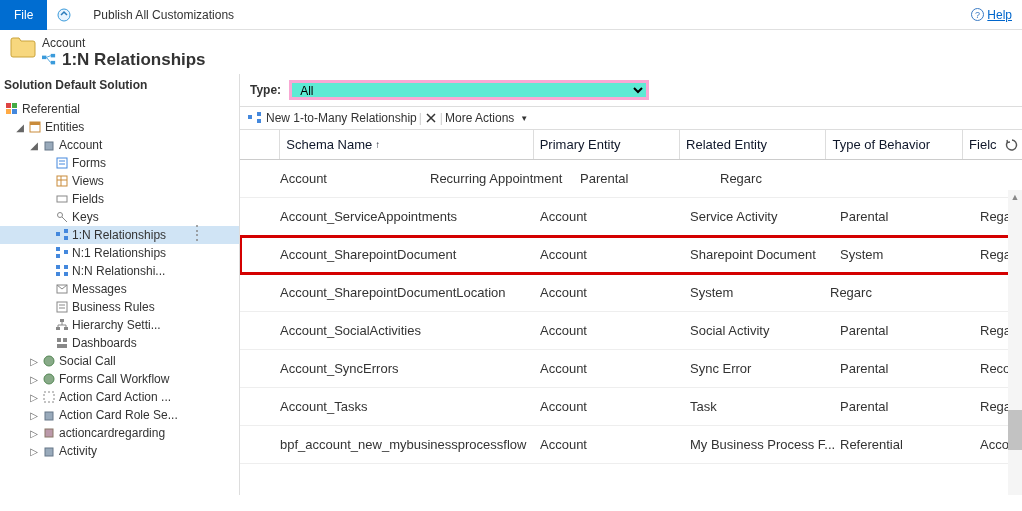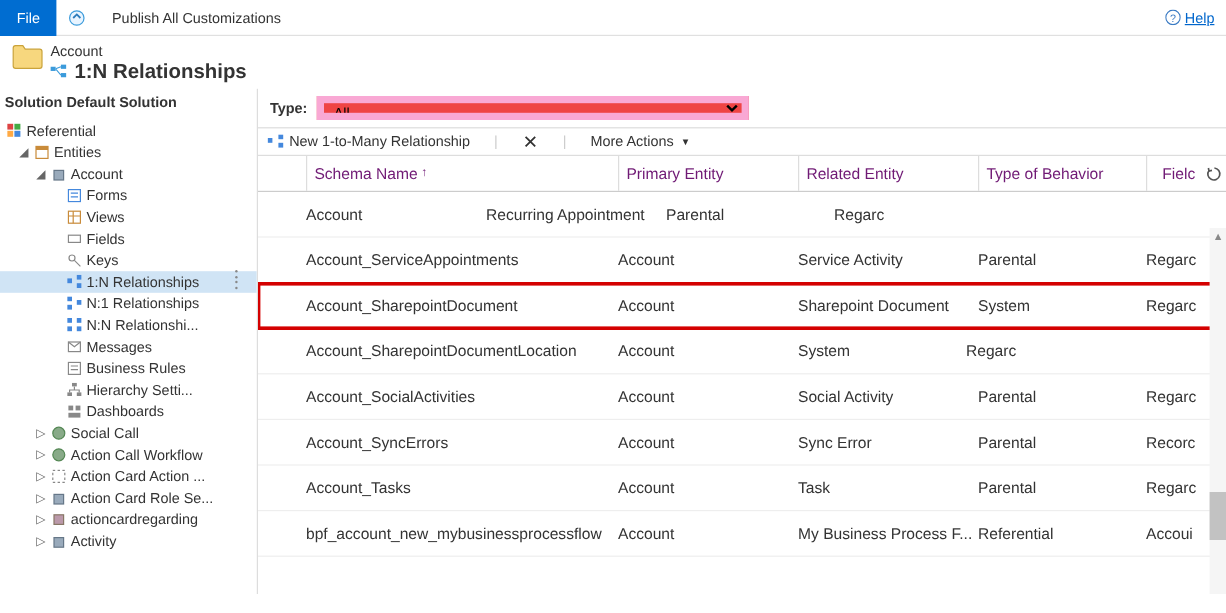--- a/index.html
+++ b/index.html
@@ -56,21 +56,21 @@
     gap: 6px;
   }
   .folder-icon-lg { font-size: 22px; }
   .entity-label { font-size: 12px; color: #333; }
   .entity-title { font-size: 17px; font-weight: bold; display: flex; align-items: center; gap: 6px; }
   .main {
     display: flex;
     height: calc(100% - 90px);
   }
   .sidebar {
-    width: 215px;
+    width: 240px;
     border-right: 1px solid #ddd;
     overflow: hidden;
     position: relative;
   }
   .sidebar-title {
     padding: 4px 4px;
     font-weight: bold;
     font-size: 12px;
   }
   .tree {
@@ -107,46 +107,46 @@
   .filter-row {
     padding: 6px 10px;
     display: flex;
     align-items: center;
     gap: 8px;
   }
   .filter-row label { font-weight: bold; }
   .filter-select {
     width: 360px;
     height: 20px;
-    border: 6px solid #f9a8d4;
-    background: #ef4444;
+    border: 3px solid #f9a8d4;
+    background: #5eead4;
     font-size: 12px;
     padding: 0 4px;
   }
   .toolbar {
     border-top: 1px solid #ddd;
     border-bottom: 1px solid #ddd;
     padding: 4px 8px;
     display: flex;
     align-items: center;
-    gap: 20px;
+    gap: 2px;
     font-size: 12px;
   }
   .toolbar-btn { display: flex; align-items: center; gap: 4px; cursor: pointer; }
   .toolbar-sep { color: #ccc; }
   .grid {
     flex: 1;
     overflow: hidden;
     position: relative;
   }
   .grid-header {
     display: flex;
     border-bottom: 1px solid #ccc;
     font-size: 13px;
-    color: #701a75;
+    color: #0f172a;
     height: 30px;
     align-items: center;
   }
   .grid-header .col { padding: 0 6px; border-left: 1px solid #ddd; height: 100%; display:flex; align-items:center; }
   .grid-header .col:first-child { border-left: none; }
   .grid-body { overflow-y: auto; height: calc(100% - 30px); position: relative; }
   .grid-row {
     display: flex;
     height: 38px;
     align-items: center;
@@ -411,21 +411,21 @@
           <span>Social Call</span>
         </div>
       <div class="tree-node">
           <span class="tree-spacer" style="width:24px"></span>
           <span class="tree-toggle">▷</span>
           <span class="icon-sm">
             <svg width="12" height="12">
               <circle cx="6" cy="6" r="5" fill="#8a8" stroke="#585"></circle>
             </svg>
           </span>
-          <span>Action Call Workflow</span>
+          <span>Forms Call Workflow</span>
         </div>
       <div class="tree-node">
           <span class="tree-spacer" style="width:24px"></span>
           <span class="tree-toggle">▷</span>
           <span class="icon-sm">
             <svg width="12" height="12">
               <rect x="1" y="1" width="10" height="10" fill="none" stroke="#888" stroke-dasharray="2"></rect>
             </svg>
           </span>
           <span>Action Card Action ...</span>

